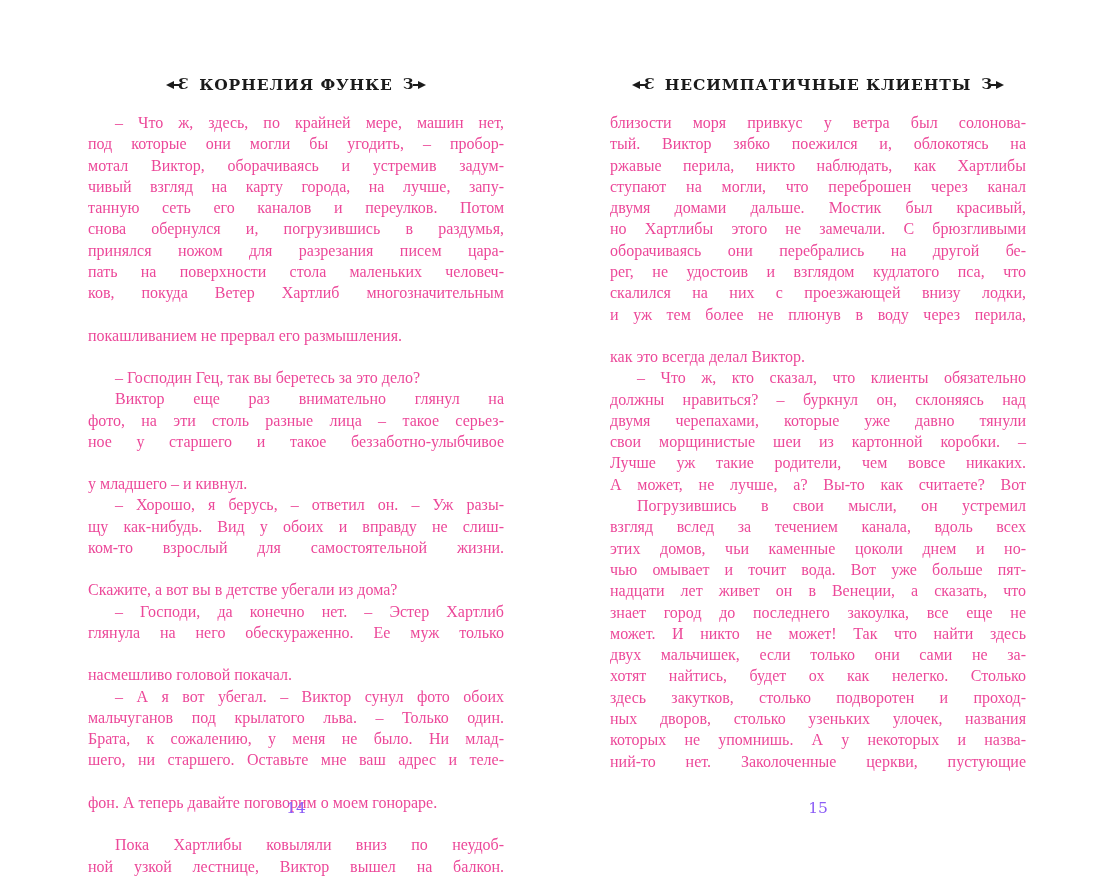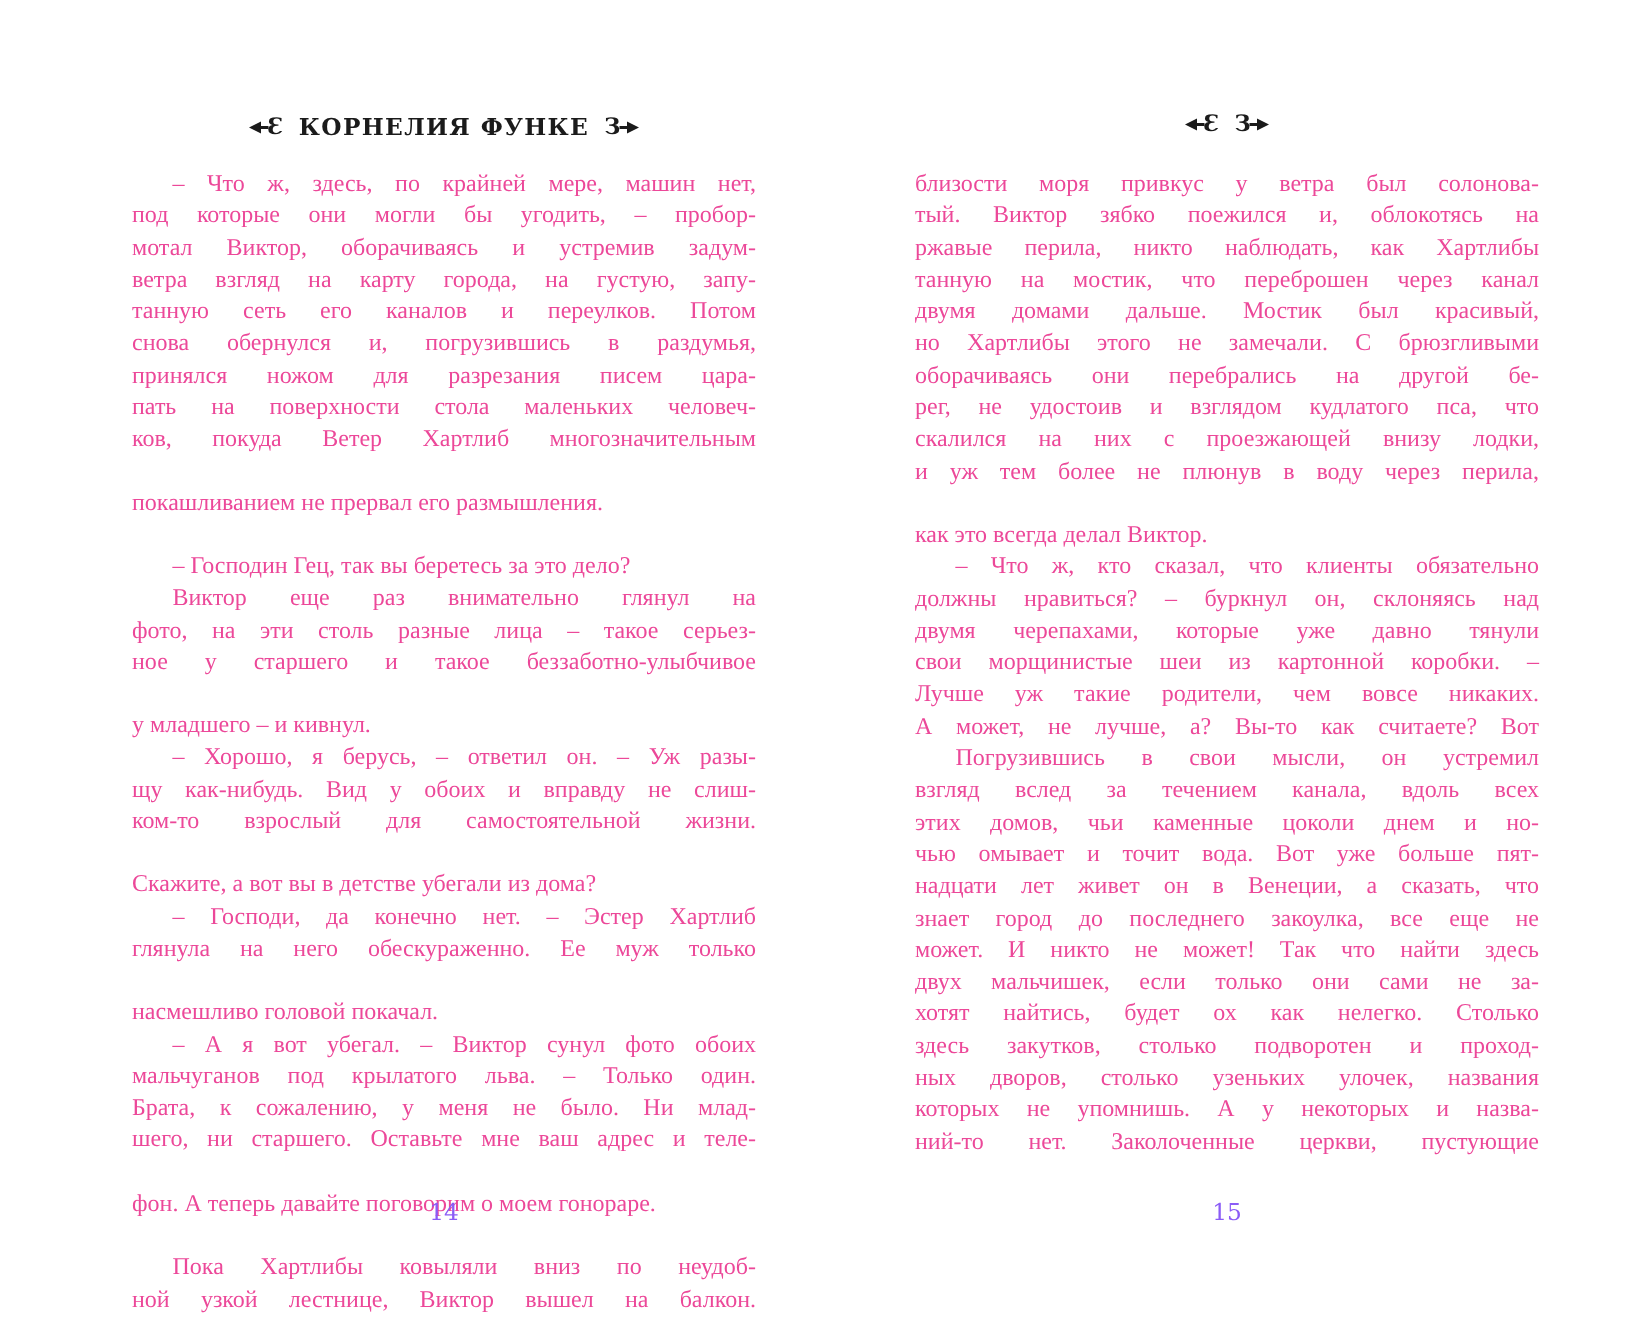--- a/index.html
+++ b/index.html
@@ -111,21 +111,21 @@
         <b class="curl">З</b>
           <i class="rule"></i>
           <i class="tri tri-right"></i>
       </span>
     </header>
     <div class="body-text">
         <div class="para">
           <div class="line indent">– Что ж, здесь, по крайней мере, машин нет,</div>
           <div class="line">под которые они могли бы угодить, – пробор-</div>
           <div class="line">мотал Виктор, оборачиваясь и устремив задум-</div>
-          <div class="line">ветра взгляд на карту города, на густую, запу-</div>
+          <div class="line">чивый взгляд на карту города, на лучше, запу-</div>
           <div class="line">танную сеть его каналов и переулков. Потом</div>
           <div class="line">снова обернулся и, погрузившись в раздумья,</div>
           <div class="line">принялся ножом для разрезания писем цара-</div>
           <div class="line">пать на поверхности стола маленьких человеч-</div>
           <div class="line">ков, покуда Ветер Хартлиб многозначительным</div>
           <div class="line endline">покашливанием не прервал его размышления.</div>
         </div>
         <div class="para">
           <div class="line indent endline">– Господин Гец, так вы беретесь за это дело?</div>
         </div>
@@ -163,32 +163,33 @@
     <footer class="folio">14</footer>
   </section>
 
   <section class="page" id="page-1">
     <header class="running-head">
       <span class="orn">
         <i class="tri tri-left"></i>
           <i class="rule"></i>
           <b class="curl mirror">З</b>
       </span>
+      <span class="head-text">НЕСИМПАТИЧНЫЕ КЛИЕНТЫ</span>
       <span class="orn">
         <b class="curl">З</b>
           <i class="rule"></i>
           <i class="tri tri-right"></i>
       </span>
     </header>
     <div class="body-text">
         <div class="para">
           <div class="line">близости моря привкус у ветра был солонова-</div>
           <div class="line">тый. Виктор зябко поежился и, облокотясь на</div>
           <div class="line">ржавые перила, никто наблюдать, как Хартлибы</div>
-          <div class="line">танную на мостик, что переброшен через канал</div>
+          <div class="line">ступают на могли, что переброшен через канал</div>
           <div class="line">двумя домами дальше. Мостик был красивый,</div>
           <div class="line">но Хартлибы этого не замечали. С брюзгливыми</div>
           <div class="line">оборачиваясь они перебрались на другой бе-</div>
           <div class="line">рег, не удостоив и взглядом кудлатого пса, что</div>
           <div class="line">скалился на них с проезжающей внизу лодки,</div>
           <div class="line">и уж тем более не плюнув в воду через перила,</div>
           <div class="line endline">как это всегда делал Виктор.</div>
         </div>
         <div class="para">
           <div class="line indent">– Что ж, кто сказал, что клиенты обязательно</div>

